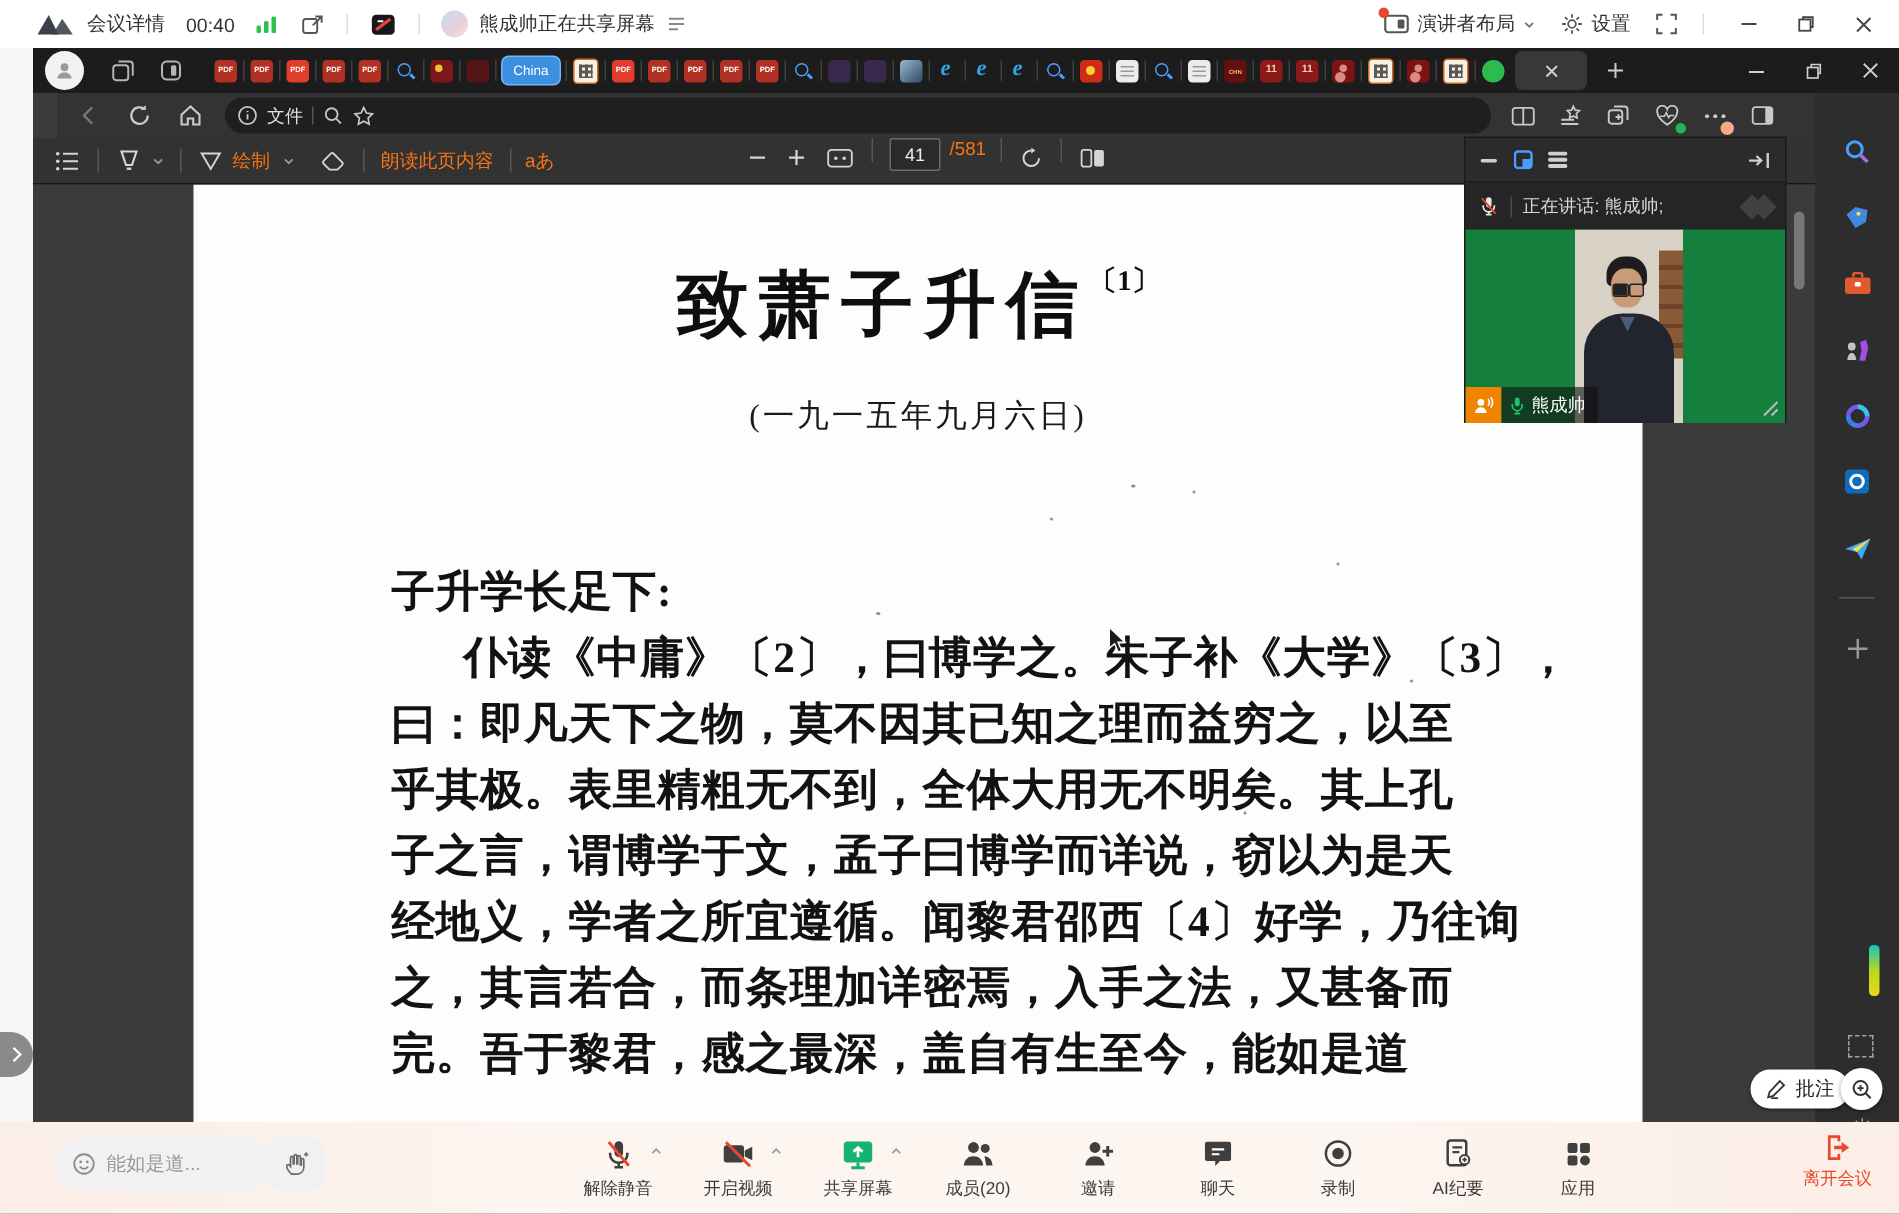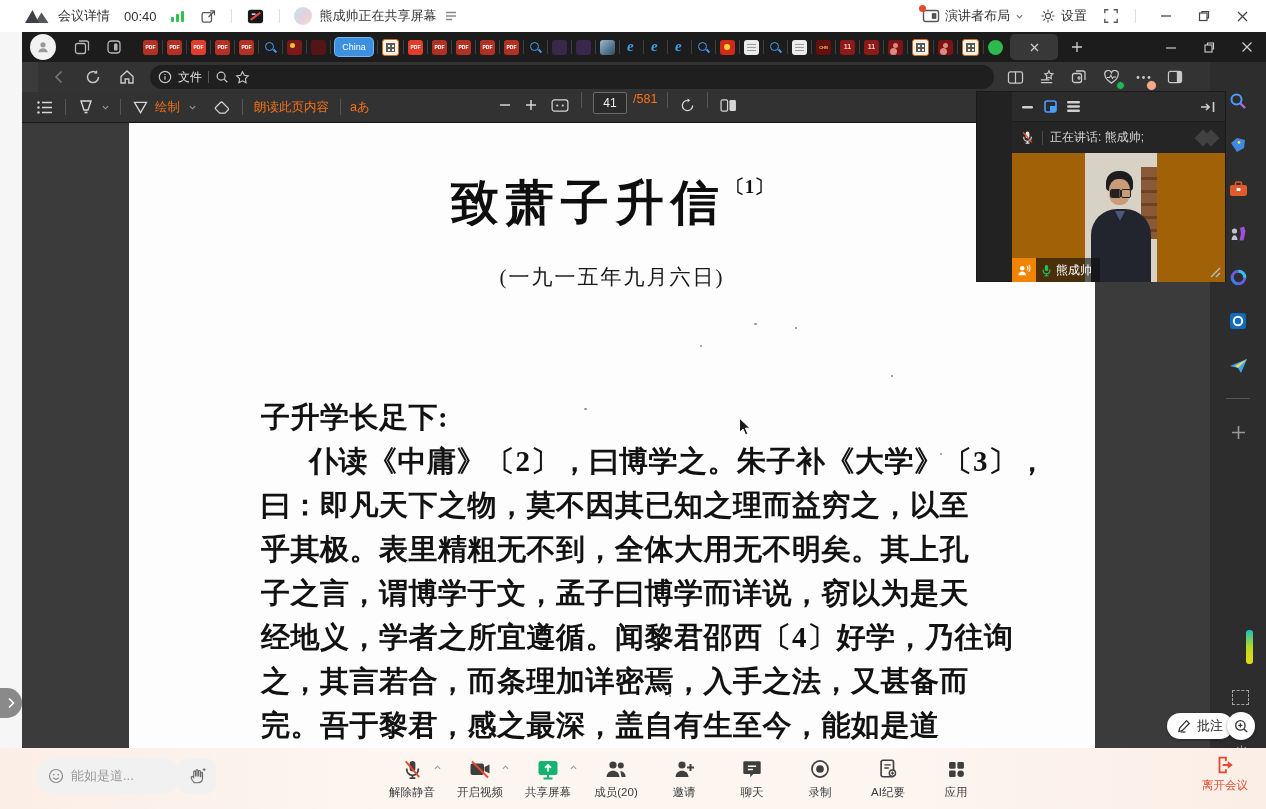--- a/index.html
+++ b/index.html
@@ -79,63 +79,63 @@
   .pdfsep{width:1px;height:16px;background:#555;margin:0 5px;}
   .pdftxt{font-size:12.5px;color:#f97316;}
   .pdf-center{position:absolute;left:470px;top:0;height:30px;display:flex;}
   .pageinput{width:32px;height:20px;border:1px solid #6a6a6a;border-radius:2px;background:#2a2a2a;color:#eee;font-size:12px;display:flex;align-items:center;justify-content:center;margin:0 6px;}
   
   .viewport{position:absolute;left:0;top:91px;width:1188px;height:625px;background:#3b3b3b;overflow:hidden;}
   .page{position:absolute;left:107px;top:0;width:966px;height:625px;background:#fdfdfd;}
   .doc-title{position:absolute;top:48px;left:0;right:0;text-align:center;font-family:"Liberation Serif",serif;font-weight:bold;font-size:48px;color:#0e0e0e;letter-spacing:7px;}
   .doc-title sup{font-size:19px;letter-spacing:0;vertical-align:26px;font-weight:bold;}
   .doc-date{position:absolute;top:140px;left:0;right:0;text-align:center;font-family:"Liberation Serif",serif;font-size:21px;color:#1a1a1a;letter-spacing:2px;}
-  .doc-body{position:absolute;top:272px;left:132px;width:716px;font-family:"Liberation Serif",serif;font-weight:600;font-size:29px;color:#121212;}
+  .doc-body{position:absolute;top:250px;left:132px;width:716px;font-family:"Liberation Serif",serif;font-weight:600;font-size:29px;color:#121212;}
   .doc-line{height:44px;line-height:44px;white-space:nowrap;letter-spacing:0.5px;}
   .doc-line.indent{text-indent:48px;}
   .speck{position:absolute;border-radius:50%;background:#8d8d8d;}
   .vscroll{position:absolute;left:1174px;top:18px;width:7px;height:52px;border-radius:4px;background:#787878;}
   
   .annpill{position:absolute;left:1145px;top:681px;height:26px;background:#fff;border-radius:13px;display:flex;align-items:center;gap:5px;padding:0 10px;box-shadow:0 1px 3px rgba(0,0,0,.4);font-size:13px;color:#222;z-index:8;}
   .zoompill{position:absolute;left:1205px;top:680px;width:28px;height:28px;background:#fff;border-radius:50%;display:flex;align-items:center;justify-content:center;box-shadow:0 1px 3px rgba(0,0,0,.4);z-index:8;}
   .capture-faint{position:absolute;left:1210px;top:658px;width:15px;height:13px;border:1.4px dashed #c9c9c9;opacity:.75;z-index:7;}
   .gear-faint{position:absolute;left:1212px;top:712px;opacity:.7;z-index:7;}
   
   .esidebar{position:absolute;left:1188px;top:30px;width:56px;height:686px;background:#2d2d2d;display:flex;flex-direction:column;align-items:center;padding-top:28px;gap:22px;}
   .sb-ic{width:22px;height:22px;display:flex;align-items:center;justify-content:center;}
   .sb-div{width:24px;height:1px;background:#555;}
   .minitag{position:absolute;left:36px;top:568px;width:7px;height:34px;border-radius:3px;background:linear-gradient(#16c2c2,#b8d820,#e8d818);}
   
-  .vpanel{position:absolute;left:955px;top:60px;width:213px;height:189px;background:#222;z-index:9;box-shadow:0 0 0 1px #1a1a1a;padding-left:35px;}
+  .vpanel{position:absolute;left:955px;top:60px;width:213px;height:189px;background:#222;z-index:9;box-shadow:0 0 0 1px #1a1a1a;}
   .vphead{height:29px;background:#2b2b2b;display:flex;align-items:center;gap:10px;padding:0 10px;}
   .vphead .right{margin-left:auto;}
   .vpspeak{height:31px;background:#252525;display:flex;align-items:center;gap:7px;padding:0 8px;border-top:1px solid #1d1d1d;}
   .vpspeak .spk{font-size:12px;color:#d8d8d8;white-space:nowrap;}
   .vpsep{width:1px;height:14px;background:#4a4a4a;}
   .wm{margin-left:auto;display:flex;opacity:.35;}
   .wm i{width:12px;height:12px;background:#777;transform:rotate(45deg);display:block;margin-left:-4px;}
-  .vpvideo{position:relative;height:129px;background:#a16207;overflow:hidden;}
+  .vpvideo{position:relative;height:129px;background:#15803d;overflow:hidden;}
   .vthumb{position:absolute;left:73px;top:0;width:72px;height:129px;background:#d8d2c6;overflow:hidden;}
   .vshelf{position:absolute;right:0;top:14px;width:16px;height:72px;background:repeating-linear-gradient(#8a5a38 0 10px,#6e4227 10px 13px);}
   .vhair{position:absolute;left:21px;top:18px;width:27px;height:20px;background:#1d1d1f;border-radius:12px 12px 4px 4px;}
   .vface{position:absolute;left:24px;top:26px;width:21px;height:26px;background:#c99b77;border-radius:42%;}
   .vglass{position:absolute;left:25px;top:36px;width:9px;height:7px;border:1.4px solid #222;border-radius:2px;box-shadow:10px 0 0 -1.4px #222 inset;}
   .vglass2{position:absolute;left:36px;top:36px;width:8px;height:7px;border:1.4px solid #222;border-radius:2px;}
   .vbody{position:absolute;left:6px;top:56px;width:60px;height:80px;background:#23252e;border-radius:26px 26px 0 0;}
   .vcollar{position:absolute;left:30px;top:58px;width:10px;height:10px;background:#4a5a7a;clip-path:polygon(50% 100%,0 0,100% 0);}
   .sharing-badge{position:absolute;left:0;bottom:0;width:24px;height:24px;background:#f08300;display:flex;align-items:center;justify-content:center;z-index:3;}
   .nametag{position:absolute;left:24px;bottom:0;height:24px;background:rgba(15,15,15,.6);display:flex;align-items:center;gap:4px;padding:0 8px 0 5px;z-index:3;}
   .nametag span{color:#fff;font-size:12px;}
   .vresize{position:absolute;right:4px;bottom:4px;}
   
   .mbottom{position:absolute;left:0;top:748px;width:1266px;height:61px;background:linear-gradient(90deg,#fbeee6,#fdf5f0 30%,#fdf5f0 70%,#fbeee6);z-index:50;}
   .chatpill{position:absolute;left:36px;top:10px;width:132px;height:36px;background:#f1f1f1;border-radius:18px;display:flex;align-items:center;gap:7px;padding-left:12px;}
   .chatpill .ph{font-size:13px;color:#9a9a9a;}
   .handbtn{position:absolute;left:178px;top:10px;width:38px;height:36px;background:#f1f1f1;border-radius:10px;display:flex;align-items:center;justify-content:center;}
-  .mbtns{position:absolute;left:383px;top:4px;height:54px;display:flex;align-items:flex-start;gap:10px;}
+  .mbtns{position:absolute;left:383px;top:4px;height:54px;display:flex;align-items:flex-start;gap:22px;}
   .mbtn{width:58px;display:flex;flex-direction:column;align-items:center;padding-top:4px;position:relative;}
   .mbtn .ictr{height:26px;display:flex;align-items:center;justify-content:center;}
   .mbtn .lbl{font-size:11.5px;color:#3c3c3c;margin-top:3px;white-space:nowrap;}
   .mcaret{position:absolute;right:-1px;top:12px;}
   .leave{position:absolute;right:12px;top:6px;width:58px;display:flex;flex-direction:column;align-items:center;}
   .leave .lbl{font-size:11.5px;color:#e8492e;margin-top:2px;white-space:nowrap;}
   .cursor{position:absolute;left:738px;top:417px;z-index:99;}
 </style>
 </head>
 <body>

